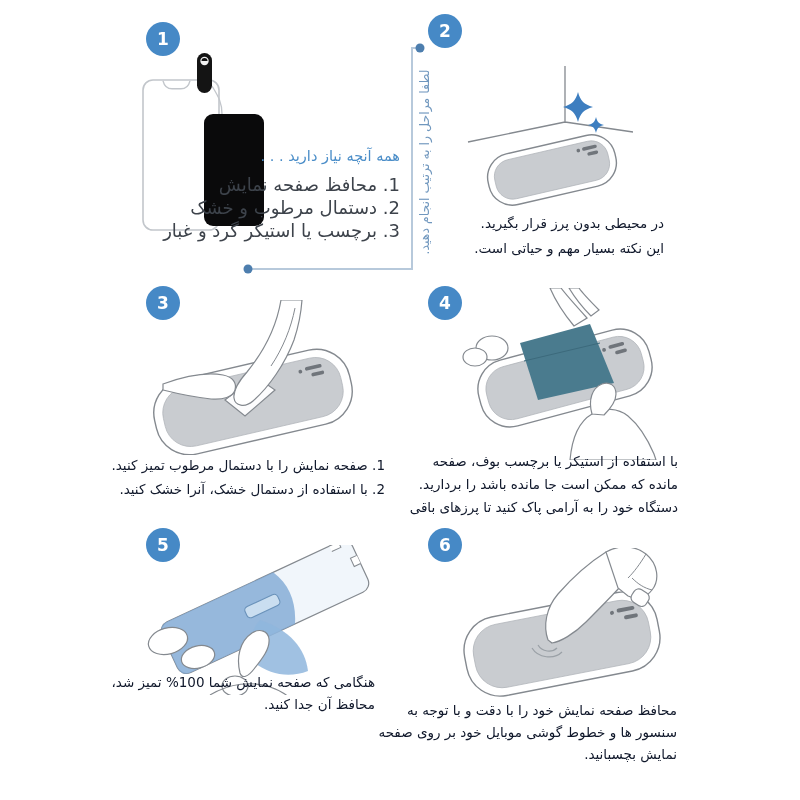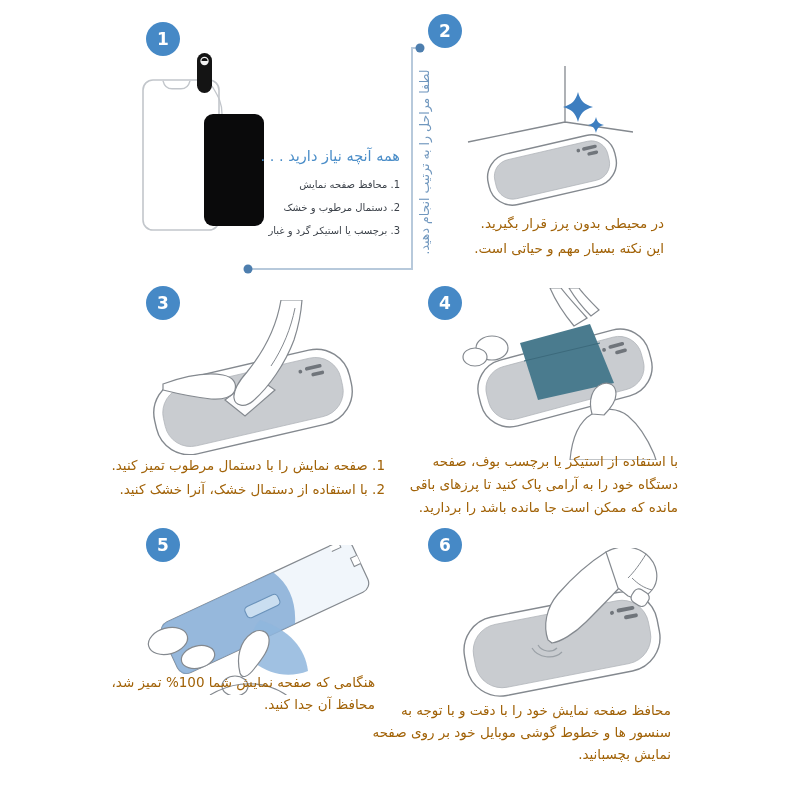--- a/index.html
+++ b/index.html
@@ -8,33 +8,33 @@
   .canvas { position:relative; width:800px; height:800px; background:#ffffff; overflow:hidden; }
 
   .badge {
     position:absolute; width:34px; height:34px; border-radius:50%;
     background:#4689c6; color:#ffffff; font-size:17px; font-weight:bold;
     display:flex; align-items:center; justify-content:center;
   }
 
   .caption {
     position:absolute; direction:rtl; text-align:right;
-    color:#a16207; font-size:13.5px; white-space:nowrap;
+    color:#0f172a; font-size:13.5px; white-space:nowrap;
   }
   .caption .tline { white-space:nowrap; }
   .lh25 .tline { line-height:25px; }
   .lh24 .tline { line-height:24px;margin-left:12px; }
   .lh23 .tline { line-height:23px; }
   .lh22 .tline { line-height:22px; }
 
   .heading-blue {
     position:absolute; direction:rtl; text-align:right;
     color:#4a8dc8; font-size:14.5px; font-weight:normal; white-space:nowrap;
   }
-  .need-list { position:absolute; direction:rtl; text-align:right; color:#3d434b; font-size:10px; }
+  .need-list { position:absolute; direction:rtl; text-align:right; color:#3d434b; font-size:18px; }
   .need-list .tline { line-height:23px; white-space:nowrap; }
 
   .vnote {
     position:absolute; left:317px; top:152px; width:220px; height:20px;
     transform:rotate(-90deg); transform-origin:center;
     color:#7097be; font-size:12.5px; direction:rtl; text-align:center; white-space:nowrap;
   }
 
   svg { position:absolute; display:block; }
   .overlay { pointer-events:none; }
@@ -151,22 +151,22 @@
 
     <path d="M100 0 C106 14 114 26 124 38 L137 30 C127 19 117 8 111 0 Z" fill="#ffffff" stroke="#84898f" stroke-width="1.2"></path>
     <path d="M119 0 C125 10 133 20 141 28 L149 22 C141 14 133 6 129 0 Z" fill="#ffffff" stroke="#84898f" stroke-width="1.2"></path>
 
     <path d="M120 172 C122 150 128 134 142 126 C154 119 168 120 178 128 C190 138 198 152 204 166 L206 172 Z" fill="#ffffff" stroke="#84898f" stroke-width="1.2"></path>
     <path d="M142 126 C138 112 142 100 152 96 C160 93 166 98 166 106 C166 114 160 121 154 127 Z" fill="#ffffff" stroke="#84898f" stroke-width="1.2"></path>
   </svg>
 
   <div class="caption lh23" style="right:122px;top:450px">
       <div class="tline">با استفاده از استیکر یا برچسب بوف، صفحه</div>
+      <div class="tline">مانده که ممکن است جا مانده باشد را بردارید.</div>
       <div class="tline">دستگاه خود را به آرامی پاک کنید تا پرزهای باقی</div>
-      <div class="tline">مانده که ممکن است جا مانده باشد را بردارید.</div>
     </div>
 
   <div class="badge" style="left:146px;top:528px">
     <span>5</span>
   </div>
 
   <svg style="left:140px;top:545px" width="250" height="150" viewBox="0 0 250 150">
     <g transform="translate(125,62) rotate(-25)">
 
       <rect x="-105" y="-28" width="210" height="56" rx="10" fill="#f1f6fb" stroke="#84898f" stroke-width="1.2"></rect>
@@ -207,19 +207,19 @@
     </g>
 
     <path d="M82 100 C88 110 104 112 112 104 M88 97 C92 104 102 105 107 100" fill="none" stroke="#9aa0a6" stroke-width="1.2"></path>
 
     <path d="M98 92 C93 78 96 60 108 46 C122 30 140 14 156 4 L180 28 C166 44 150 60 136 74 C124 86 110 94 102 95 Z" fill="#ffffff" stroke="#84898f" stroke-width="1.2"></path>
     <path d="M156 4 C170 -4 186 -2 196 6 C208 16 210 32 202 42 C196 50 186 52 178 48 L168 40 Z" fill="#ffffff" stroke="#84898f" stroke-width="1.2"></path>
     <path d="M196 6 C190 16 184 24 178 30 M202 42 C194 40 188 36 182 30" fill="none" stroke="#84898f" stroke-width="1"></path>
     <rect x="182" y="42" width="17" height="15" rx="5.5" transform="rotate(33 190 49)" fill="#ffffff" stroke="#84898f" stroke-width="1.2"></rect>
   </svg>
 
-  <div class="caption lh22" style="right:129px;top:699px">
+  <div class="caption lh22" style="right:123px;top:699px">
       <div class="tline">محافظ صفحه نمایش خود را با دقت و با توجه به</div>
       <div class="tline">سنسور ها و خطوط گوشی موبایل خود بر روی صفحه</div>
       <div class="tline">نمایش بچسبانید.</div>
     </div>
 
 </div>
 
 </body></html>

